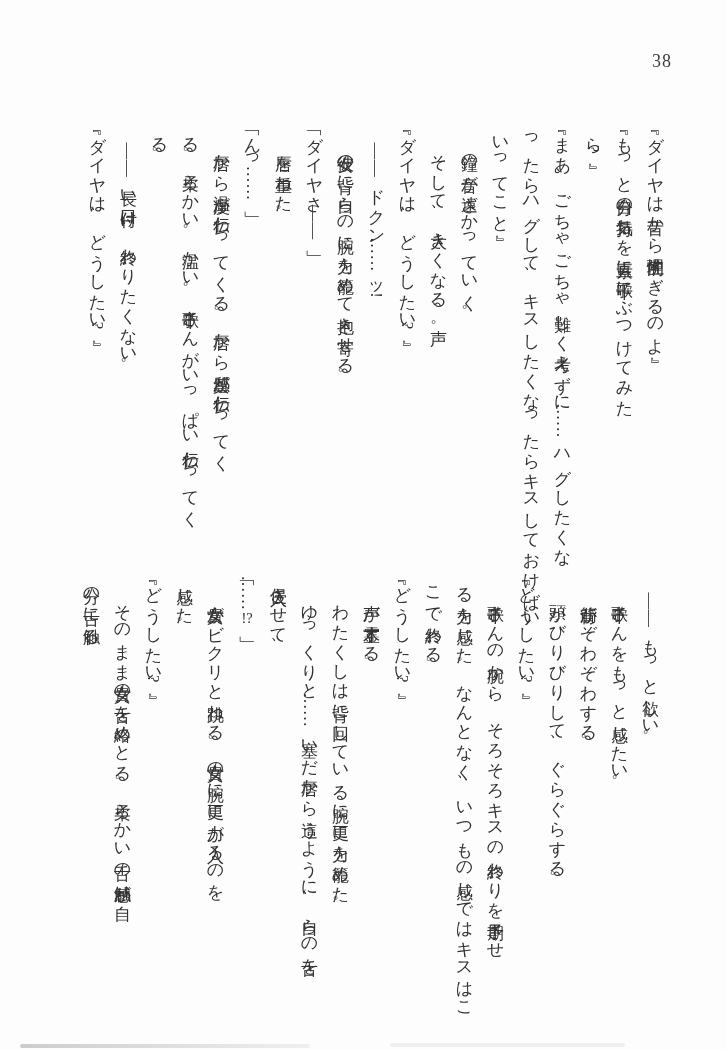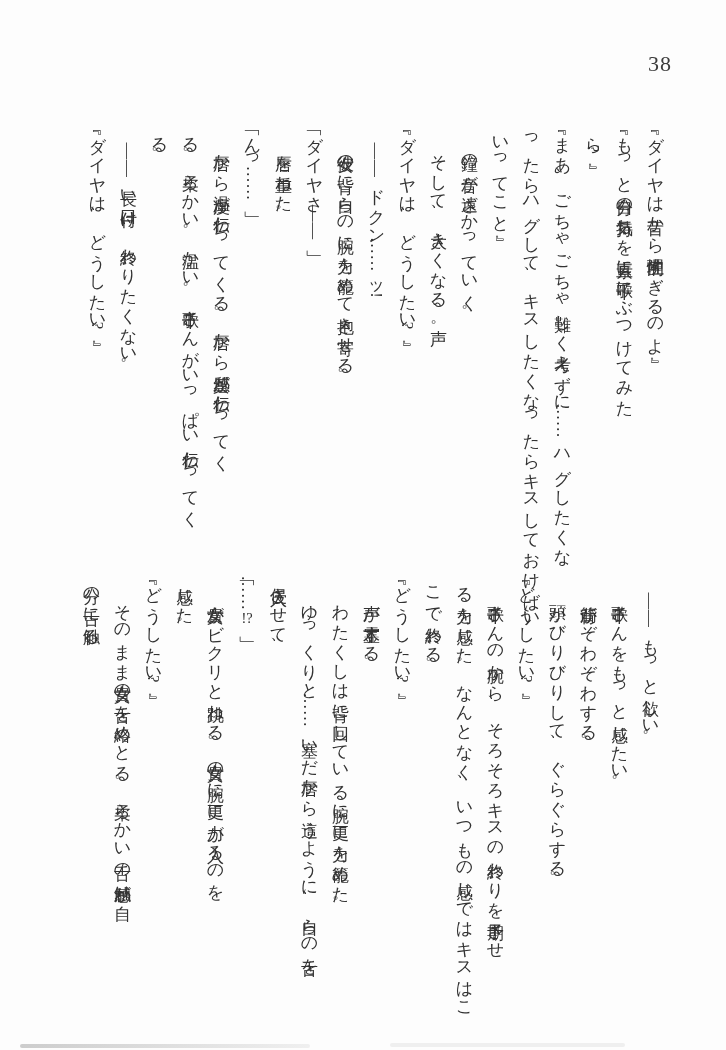--- a/index.html
+++ b/index.html
@@ -12,21 +12,21 @@
     width: 726px;
     height: 1050px;
     background: #fdfdfd;
     overflow: hidden;
     font-family: "Liberation Serif", "DejaVu Serif", serif;
   }
   .page-number {
     position: absolute;
     top: 51px;
     right: 54px;
-    font-size: 22px;
+    font-size: 18px;
     letter-spacing: 1px;
     color: #3d3d3d;
   }
   .vblock {
     position: absolute;
     writing-mode: vertical-rl;
     -webkit-writing-mode: vertical-rl;
     text-orientation: mixed;
     font-size: 17px;
     line-height: 31px;

